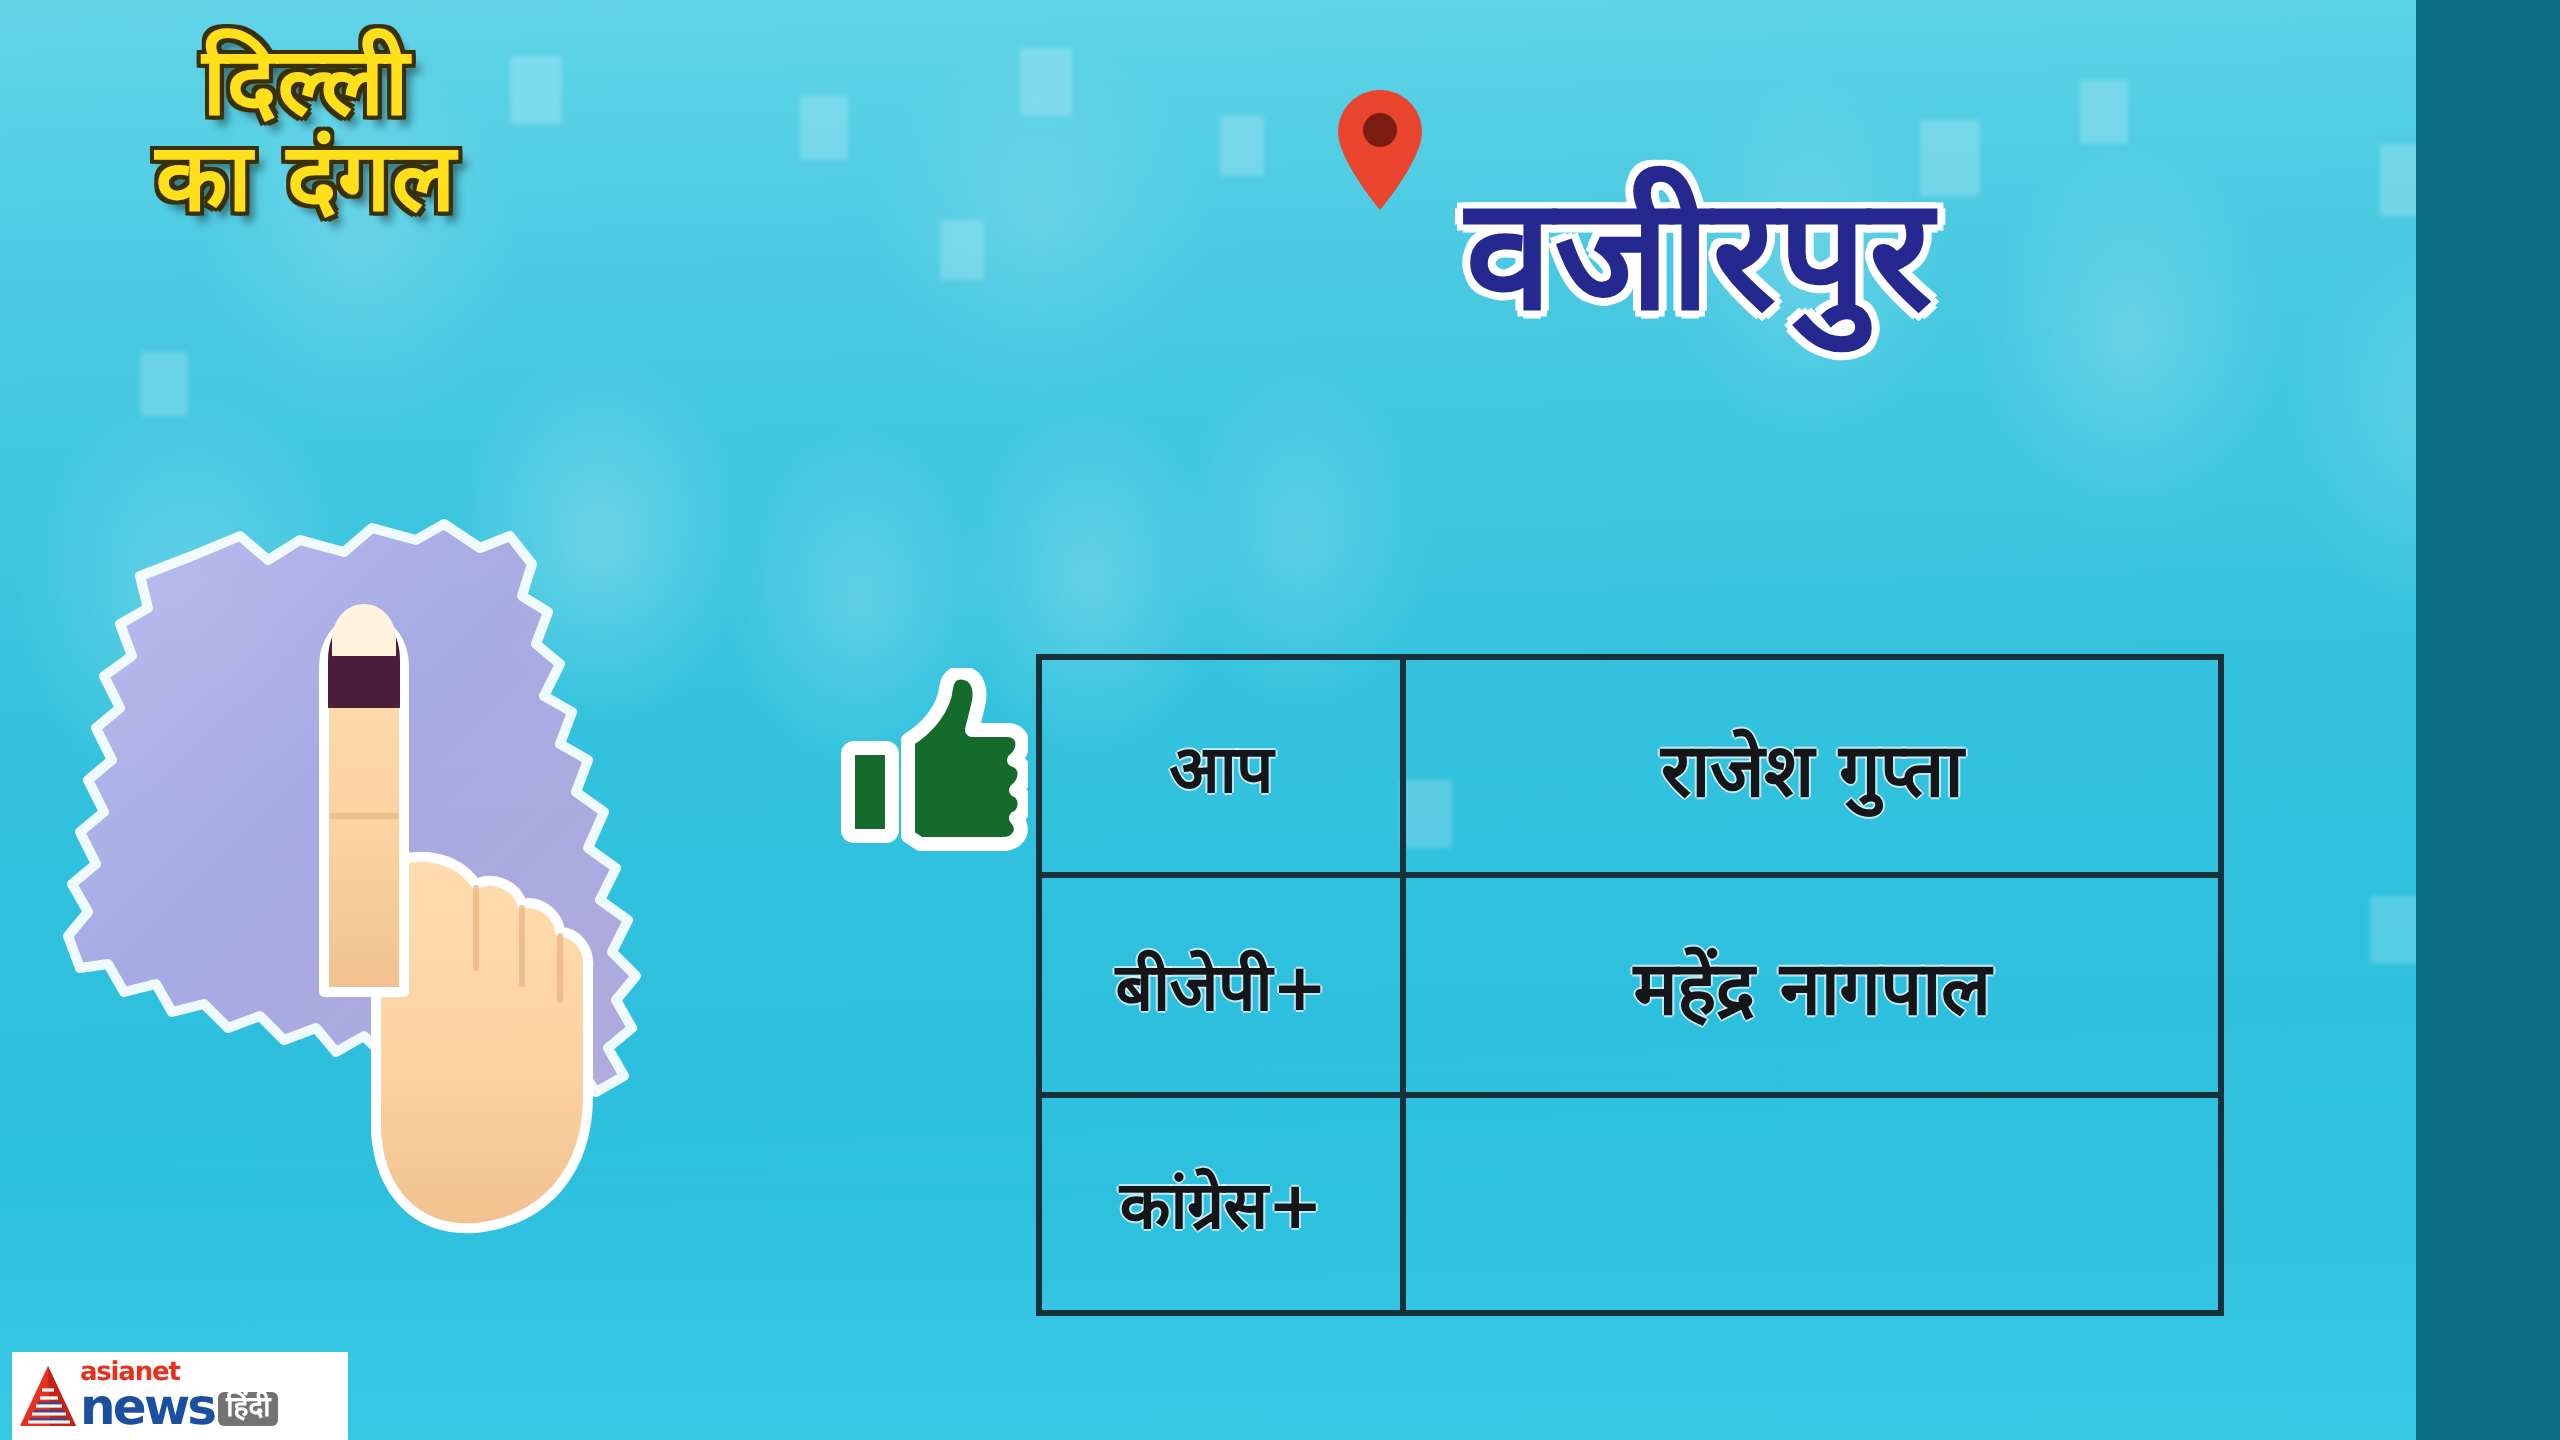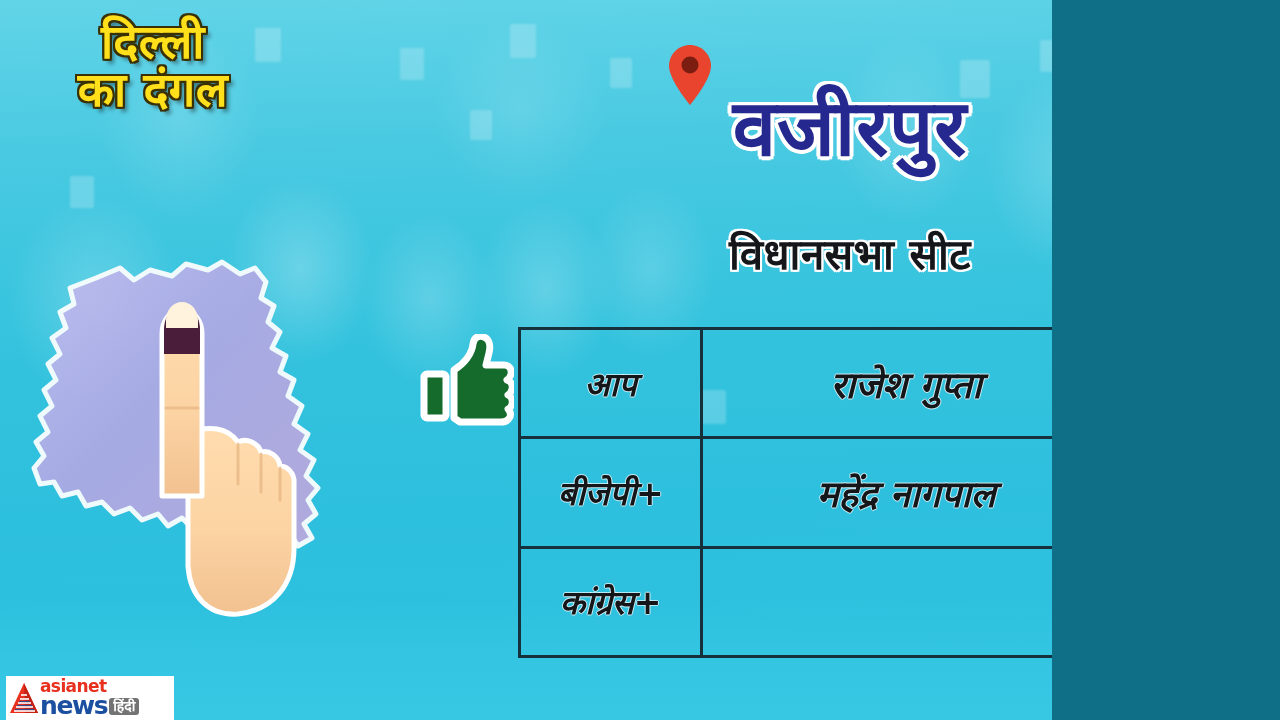--- a/index.html
+++ b/index.html
@@ -8,21 +8,21 @@
     padding: 0;
     background: #0e6f86;
   }
   body {
     font-family: "Liberation Sans", sans-serif;
   }
 
   
   .stage {
     position: relative;
-    width: 1052px;
+    width: 1208px;
     height: 720px;
     overflow: hidden;
     background: #35c4df;
   }
 
   
   .bg-photo {
     position: absolute;
     inset: 0;
     background:
@@ -166,21 +166,20 @@
     justify-content: center;
     box-sizing: border-box;
     font-family: "DejaVu Sans", sans-serif;
     font-weight: 700;
     color: #14161a;
     text-shadow:
       -1px 0 rgba(255,255,255,.65), 1px 0 rgba(255,255,255,.65),
       0 -1px rgba(255,255,255,.65), 0 1px rgba(255,255,255,.65);
     white-space: nowrap;
     overflow: hidden;
-    font-style: italic;
   }
   .cell-party {
     width: 182px;
     flex: 0 0 182px;
     border-right: 3px solid #16313c;
     font-size: 33px;
     letter-spacing: -.3px;
   }
   .cell-candidate {
     flex: 1 1 auto;
@@ -205,21 +204,21 @@
   .logo-mark svg { display:block; width:100%; height:100%; }
   .logo-text {
     display: flex;
     flex-direction: column;
     line-height: .92;
     margin-left: 1px;
   }
   .logo-asianet {
     font-family: "DejaVu Sans", sans-serif;
     font-weight: 700;
-    font-size: 17px;
+    font-size: 13px;
     color: #e8301f;
     letter-spacing: -.6px;
   }
   .logo-news-row { display: flex; align-items: flex-end; }
   .logo-news {
     font-family: "DejaVu Sans", sans-serif;
     font-weight: 700;
     font-size: 25px;
     color: #1b4fa0;
     letter-spacing: -1.4px;
@@ -313,21 +312,20 @@
   </div>
 
   <div class="pin">
     <svg viewBox="0 0 44 62" xmlns="http://www.w3.org/2000/svg" aria-hidden="true">
       <path d="M22 1 C10.4 1 1 10.4 1 22 C1 36 22 61 22 61 C22 61 43 36 43 22 C43 10.4 33.6 1 22 1 Z" fill="#e8442e"></path>
       <circle cx="22" cy="21" r="8.5" fill="#7c1d12"></circle>
     </svg>
   </div>
 
   <div class="seat-name">वजीरपुर</div>
-  <div class="seat-sub">विधानसभा सीट</div>
 
   <div class="thumb">
     <svg viewBox="0 0 96 94" xmlns="http://www.w3.org/2000/svg" aria-hidden="true">
       <g stroke="#ffffff" stroke-width="7" stroke-linejoin="round" fill="#146b2b">
         <rect x="6" y="40" width="22" height="44" rx="3"></rect>
         <path d="M36 84 L36 36 C46 30 54 20 55 10 C56 3 61 1 66 3 C71 5 73 11 71 19
                  L68 31 L86 31 C91 31 94 35 93 40 C92 44 89 46 89 46
                  C93 47 95 51 94 55 C93 59 90 61 90 61
                  C93 62 95 66 94 70 C93 74 90 75 90 75
                  C92 77 93 80 92 83 C90 87 87 88 83 88 L42 88 Z"></path>

